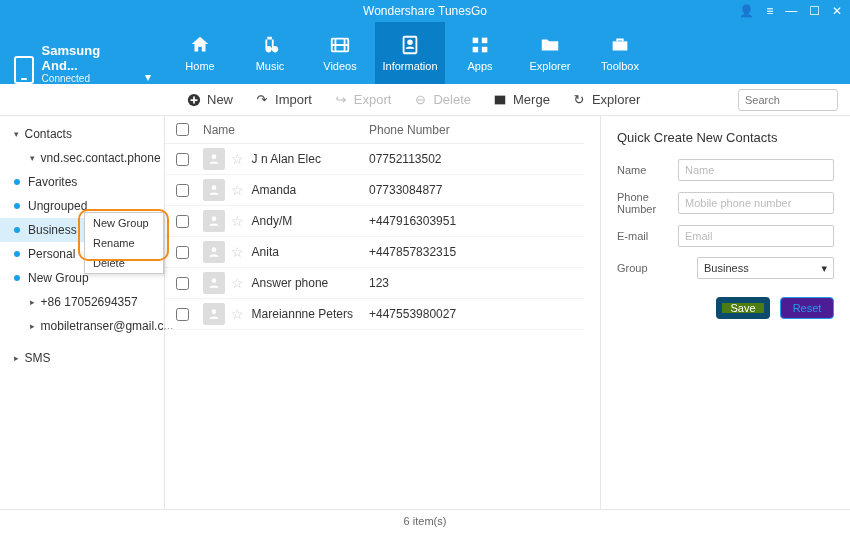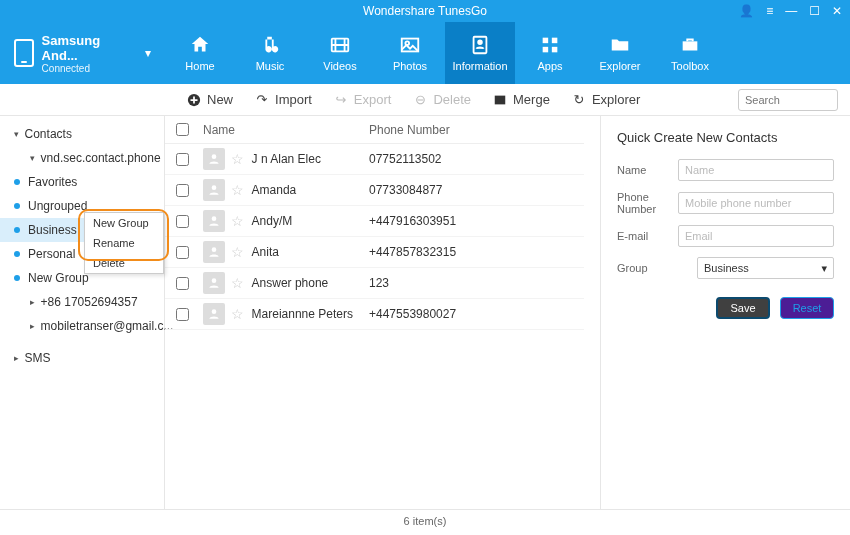--- a/index.html
+++ b/index.html
@@ -5,21 +5,21 @@
 * { box-sizing: border-box; margin: 0; padding: 0; font-family: "Segoe UI", Arial, sans-serif; }
 body { width: 850px; height: 535px; background: #fff; overflow: hidden; font-size: 12px; color: #333; }
 
 
 .titlebar { height: 22px; background: #1e9fe8; color: #fff; display: flex; align-items: center; justify-content: center; position: relative; font-size: 12px; }
 .titlebar .controls { position: absolute; right: 8px; top: 0; height: 22px; display: flex; align-items: center; gap: 12px; }
 .titlebar .controls span { font-size: 12px; cursor: pointer; }
 
 
 .header { height: 62px; background: #1e9fe8; display: flex; align-items: stretch; }
-.device { width: 165px; display: flex; align-items: center; color: #fff; padding-left: 14px; gap: 8px; }
+.device { width: 165px; display: flex; align-items: flex-end; color: #fff; padding-left: 14px; gap: 8px; }
 .device-icon { width: 20px; height: 28px; border: 2px solid #fff; border-radius: 3px; position: relative; }
 .device-icon::after { content: ""; position: absolute; bottom: 2px; left: 50%; transform: translateX(-50%); width: 6px; height: 2px; background: #fff; border-radius: 1px; }
 .device-text { display: flex; flex-direction: column; }
 .device-name { font-size: 13px; font-weight: bold; }
 .device-status { font-size: 10px; opacity: 0.9; }
 .device .chev { margin-left: auto; margin-right: 14px; }
 
 .navtabs { display: flex; flex: 1; }
 .navtab { width: 70px; display: flex; flex-direction: column; align-items: center; justify-content: center; color: #fff; gap: 4px; font-size: 11px; cursor: pointer; }
 .navtab.active { background: #0a7fc7; }
@@ -70,21 +70,21 @@
 
 .rightpanel { width: 250px; border-left: 1px solid #e6e6e6; padding: 14px 16px; margin-left: 16px; }
 .rightpanel h4 { font-size: 13px; font-weight: normal; color: #333; margin-bottom: 14px; }
 .formrow { display: flex; align-items: center; margin-bottom: 10px; }
 .formrow label { width: 80px; font-size: 11px; color: #666; }
 .formrow input, .formrow .select { flex: 1; height: 22px; border: 1px solid #ccc; border-radius: 2px; padding: 0 6px; font-size: 11px; color: #333; }
 .formrow input::placeholder { color: #bbb; }
 .formrow .select { display: flex; align-items: center; justify-content: space-between; cursor: pointer; }
 .btnrow { display: flex; justify-content: flex-end; gap: 10px; margin-top: 18px; }
 .btn { width: 54px; height: 22px; border-radius: 4px; font-size: 11px; display:flex; align-items:center; justify-content:center; cursor:pointer; }
-.btn.primary { background: #404040; color: #fff; border: 2px solid #0c4a6e; }
+.btn.primary { background: #4d7c0f; color: #fff; border: 6px solid #0c4a6e; }
 .btn.secondary { background: #4c1d95; color: #1e9fe8; border: 1px solid #1e9fe8; }
 
 
 .statusbar { height: 22px; border-top: 1px solid #e6e6e6; display: flex; align-items: center; justify-content: center; font-size: 11px; color: #666; }
 
 
 svg { display: block; }
 </style>
 </head>
 <body>
@@ -122,28 +122,20 @@
         </svg>
       <span>Music</span>
     </div>
     <div class="navtab">
       <svg class="ic" viewBox="0 0 24 24" fill="none" stroke="#fff" stroke-width="2">
           <rect x="3" y="5" width="18" height="14" rx="1"></rect>
           <path d="M7 5v14M17 5v14M3 12h18"></path>
         </svg>
       <span>Videos</span>
     </div>
-    <div class="navtab">
-      <svg class="ic" viewBox="0 0 24 24" fill="none" stroke="#fff" stroke-width="2">
-          <rect x="3" y="5" width="18" height="14"></rect>
-          <circle cx="9" cy="10" r="2"></circle>
-          <path d="M3 17l5-5 4 4 3-3 6 6"></path>
-        </svg>
-      <span>Photos</span>
-    </div>
     <div class="navtab active">
       <svg class="ic" viewBox="0 0 24 24" fill="none" stroke="#fff" stroke-width="2">
           <rect x="5" y="3" width="14" height="18" rx="1"></rect>
           <circle cx="12" cy="9" r="2" fill="#fff"></circle>
           <path d="M8 16c1-2 7-2 8 0" fill="#fff"></path>
         </svg>
       <span>Information</span>
     </div>
     <div class="navtab">
       <svg class="ic" viewBox="0 0 24 24" fill="#fff">

